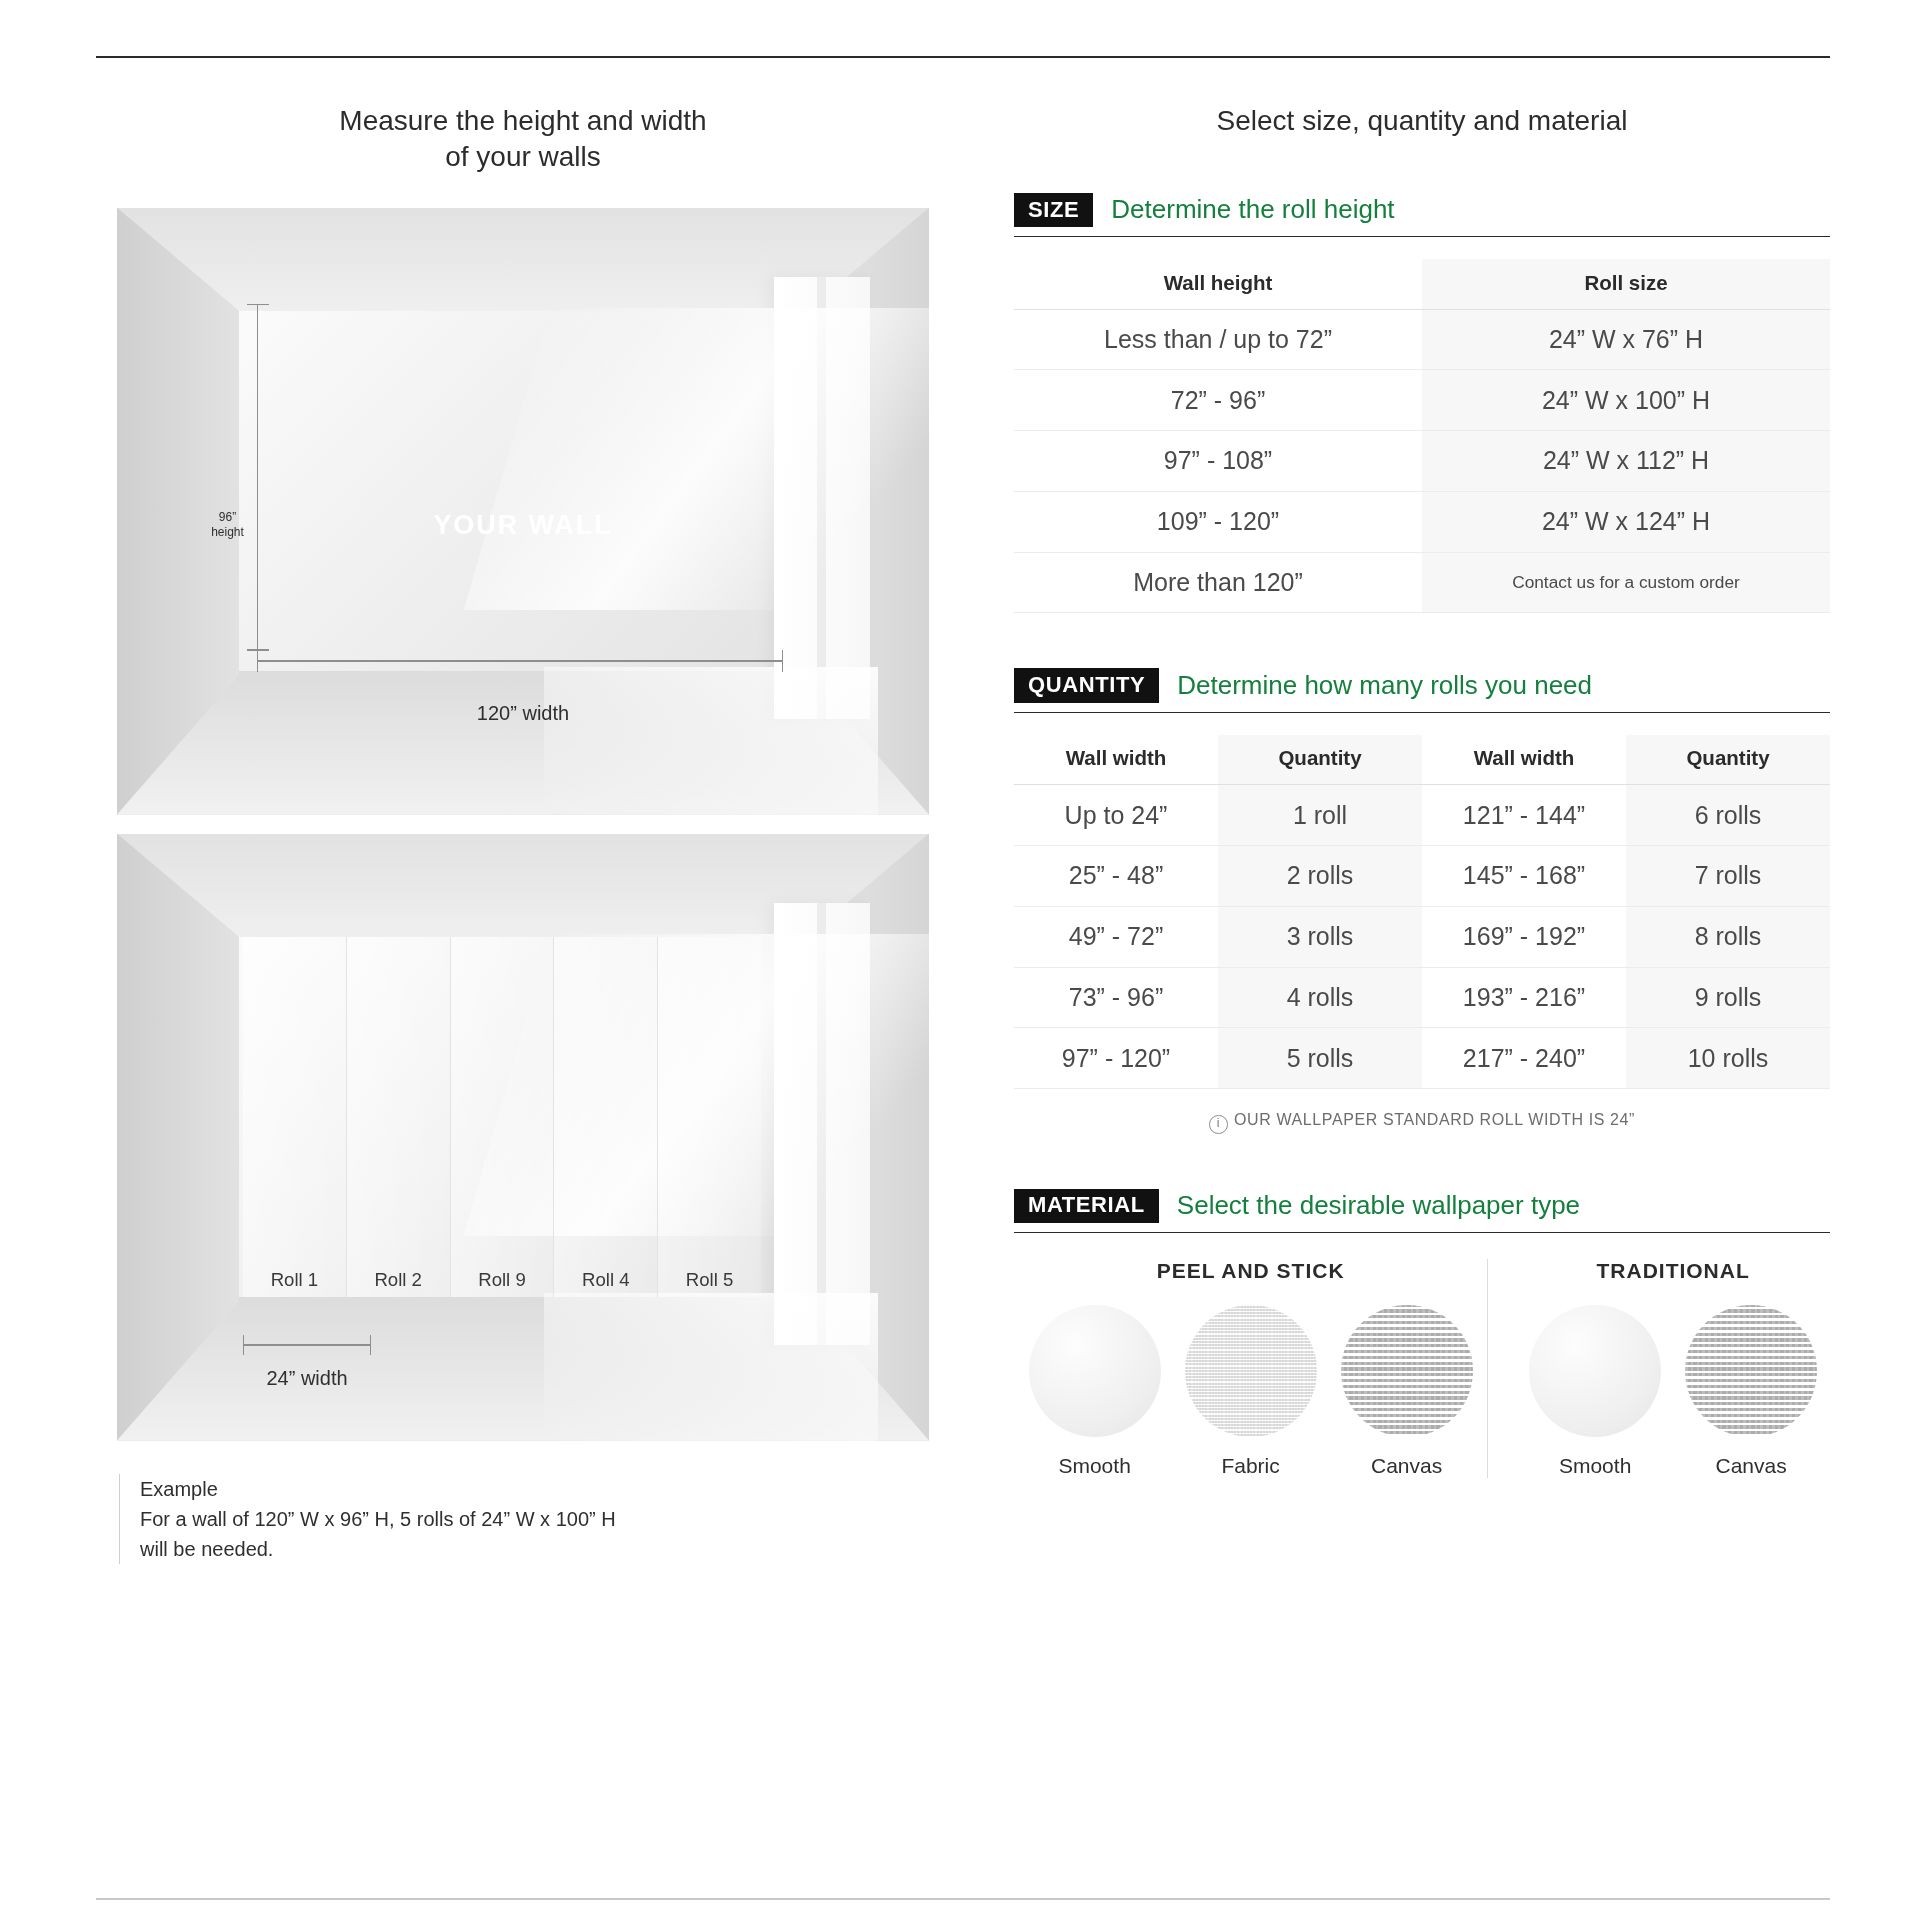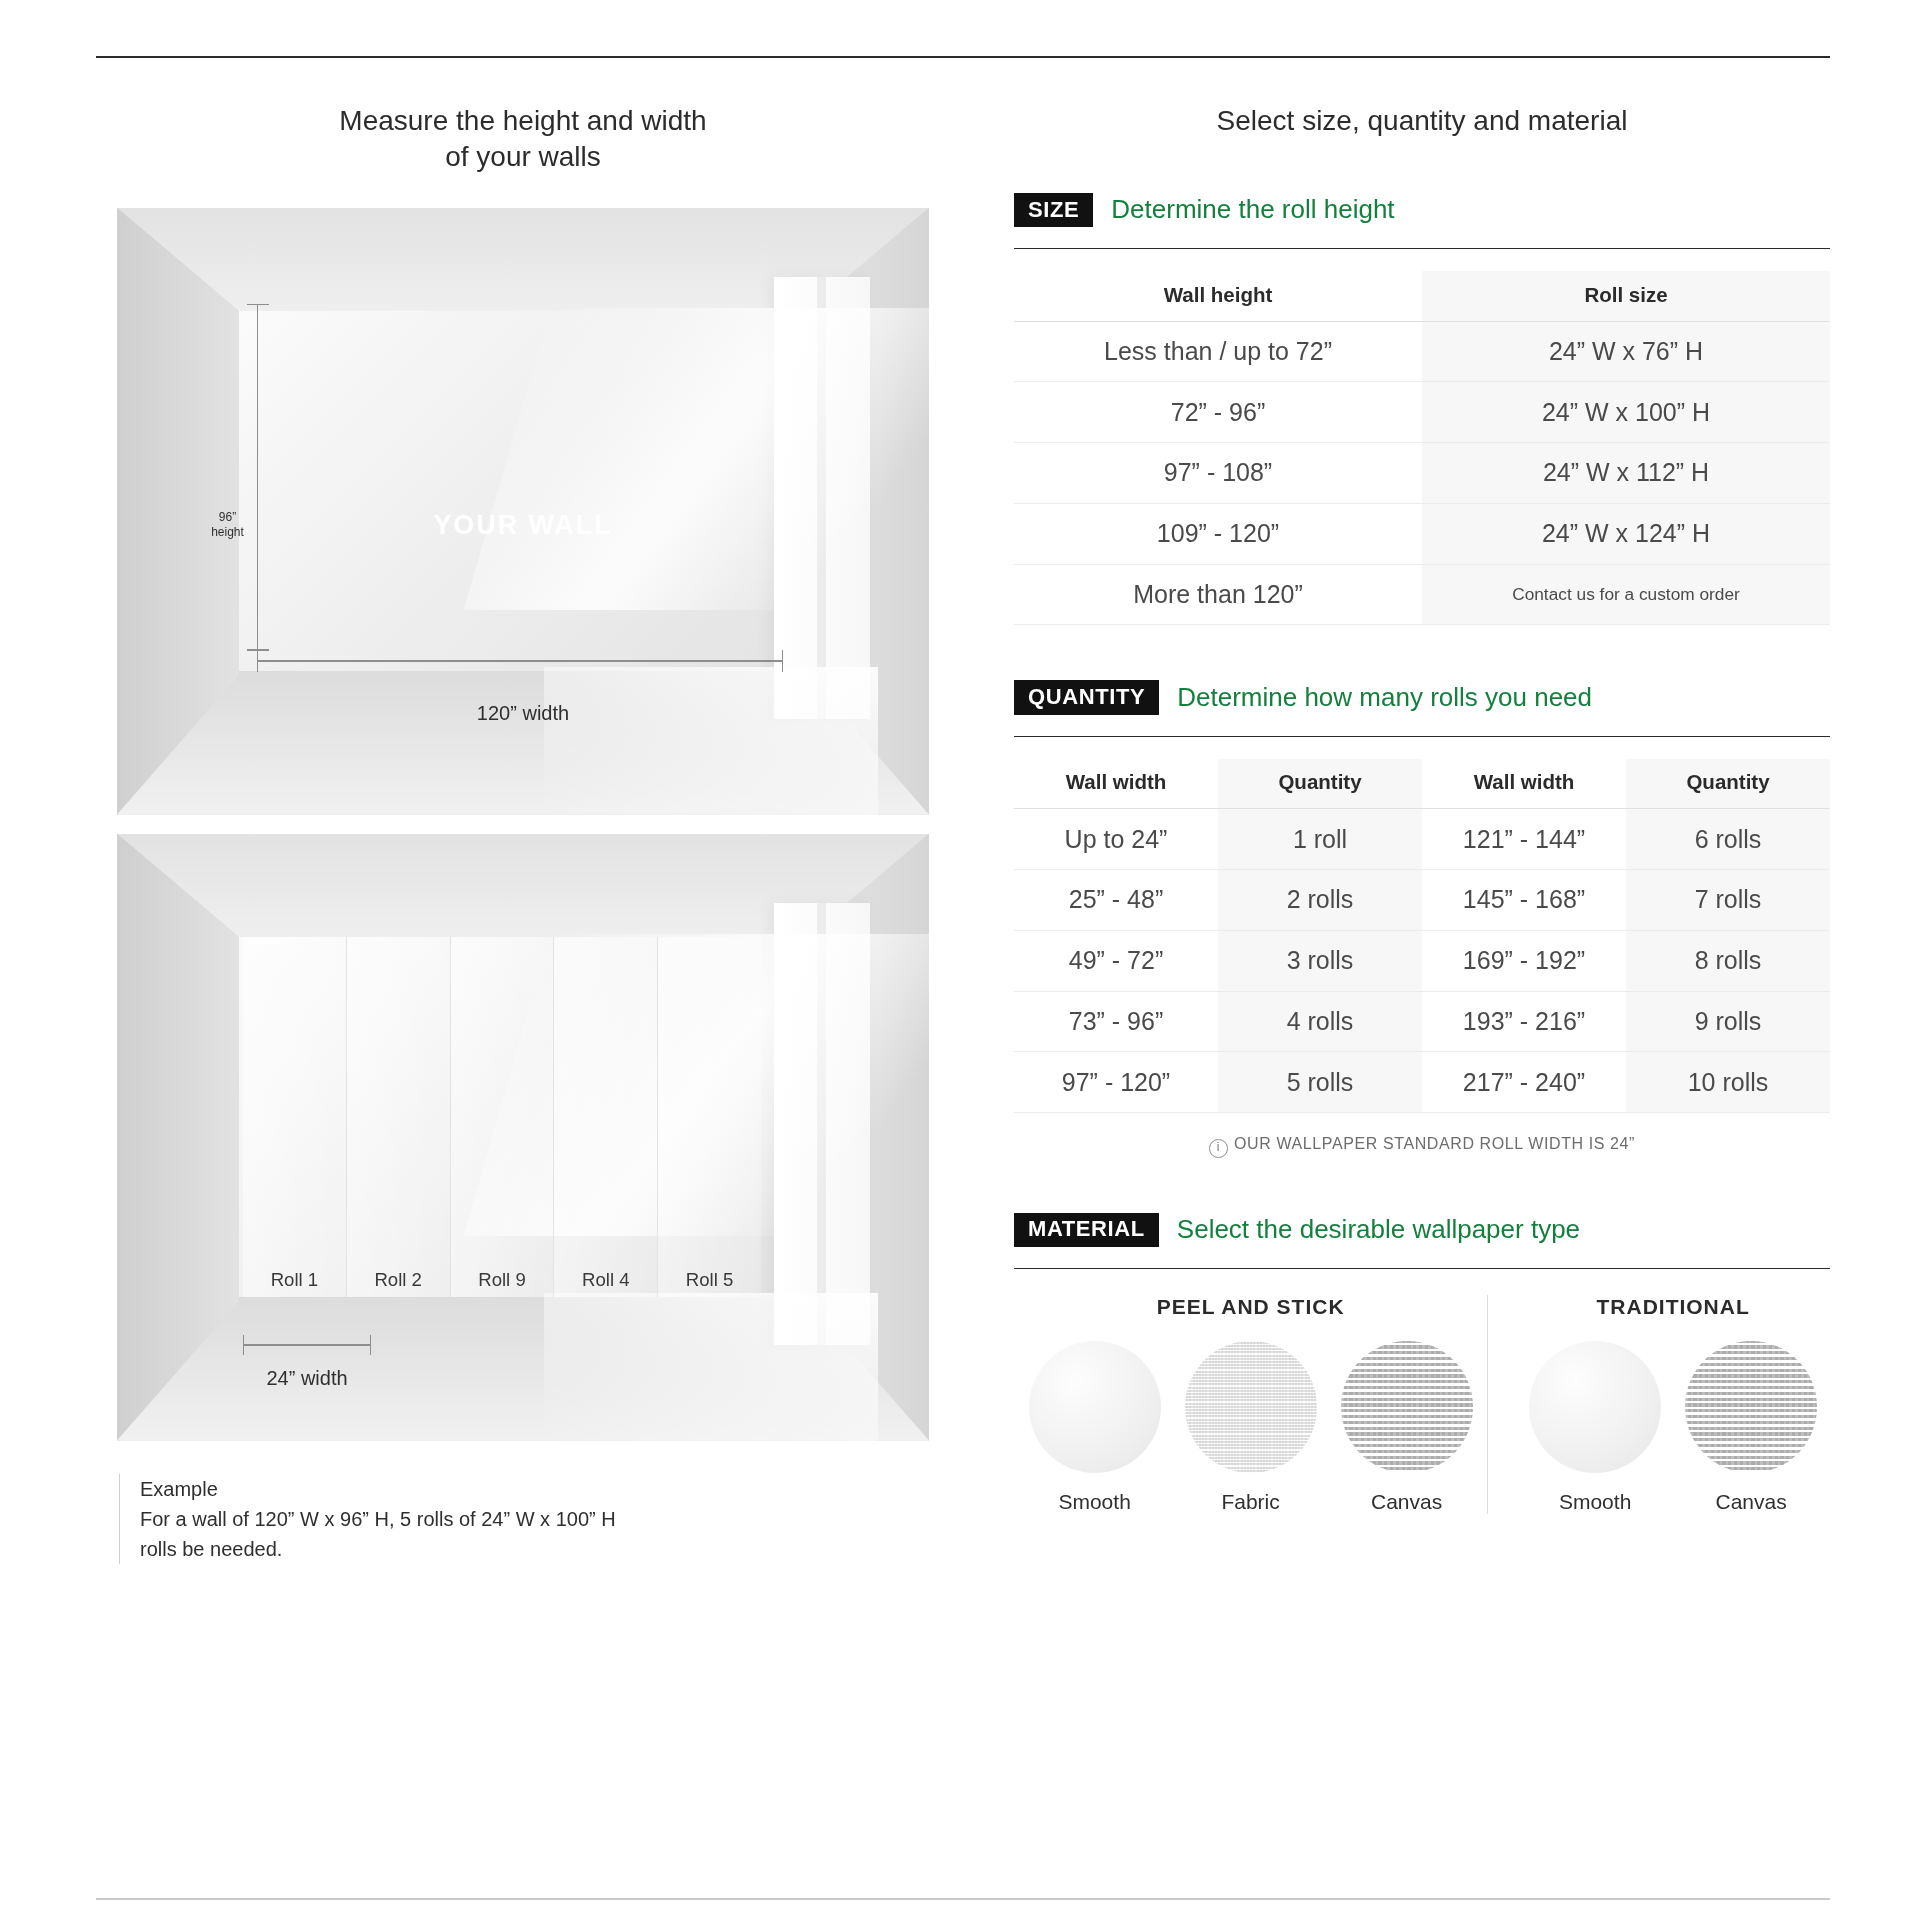--- a/index.html
+++ b/index.html
@@ -205,21 +205,21 @@
     line-height: 1.5;
     color: #2f2f2f;
   }
 
   
   .section { margin-bottom: 13px; }
   .section-head {
     display: flex;
     align-items: center;
     border-bottom: 1.3px solid #2b2b2b;
-    padding-bottom: 21px;
+    padding-bottom: 9px;
   }
   .tag {
     background: #111111;
     color: #ffffff;
     font-size: 22px;
     font-weight: 700;
     letter-spacing: 0.6px;
     padding: 5.8px 14px 6.4px 14px;
     line-height: 1;
   }
@@ -397,21 +397,21 @@
           </div>
         </div>
 
         <div class="dim-roll"></div>
         <div class="dim-roll-label">24” width</div>
       </div>
 
       <div class="example">
         <div>Example</div>
         <div>For a wall of 120” W x 96” H, 5 rolls of 24” W x 100” H</div>
-        <div>rolls be needed.</div>
+        <div>will be needed.</div>
       </div>
     </div>
 
     <div class="col-divider"></div>
 
     <div class="col-right">
       <div class="col-heading right">Select size, quantity and material</div>
 
       <div class="section">
         <div class="section-head">

